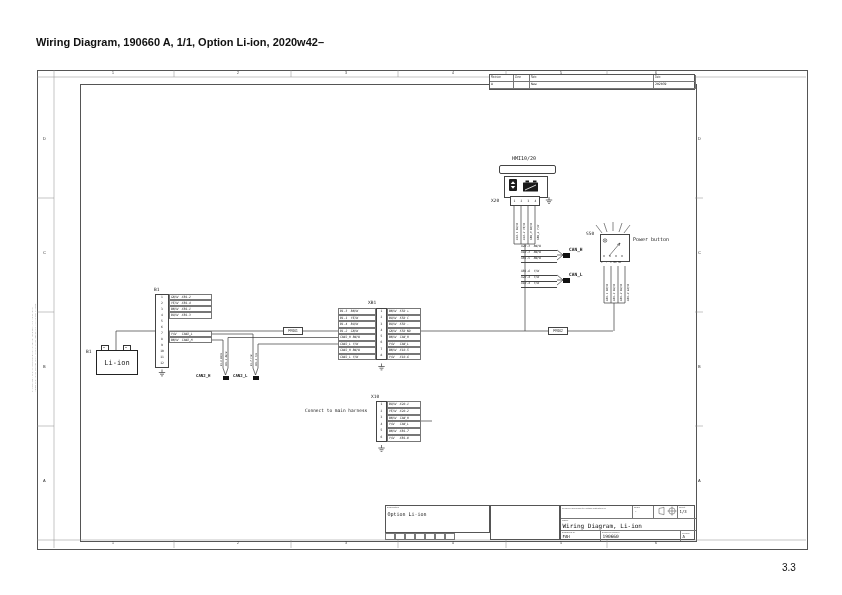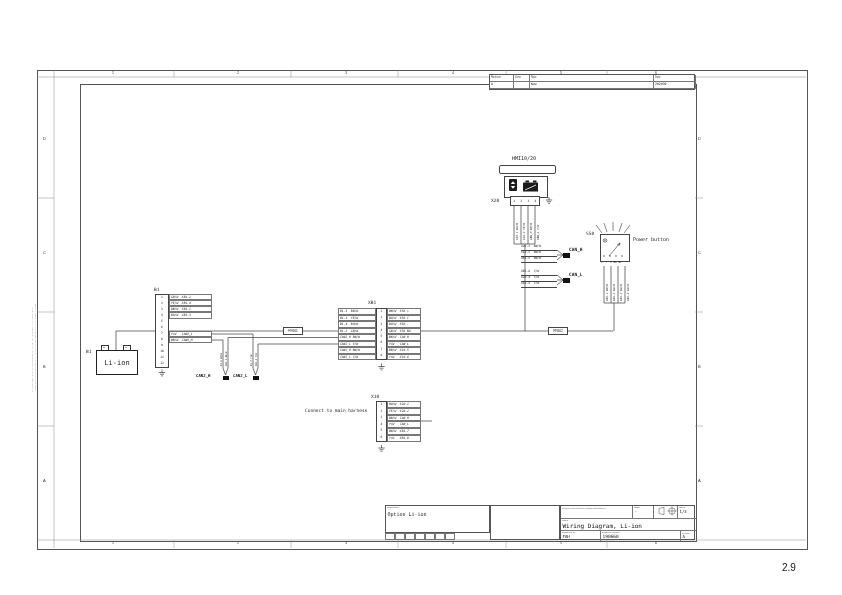--- a/index.html
+++ b/index.html
@@ -54,20 +54,21 @@
   .rev-grid div.val{font-size:3.2px;color:#111;font-family:"DejaVu Sans Mono",monospace;}
   .fold{display:flex;}
   .fold span{display:block;width:10px;height:7px;border:0.5px solid #777;box-sizing:border-box;background:#fff;}
   .sidenote{transform:rotate(-90deg);transform-origin:0 0;font-size:2.3px;line-height:1.2;color:#999;white-space:pre;}
 </style>
 </head>
 <body>
 
 <div class="sheet">
 
+  <div class="abs doc-title z4">Wiring Diagram, 190660 A, 1/1, Option Li-ion, 2020w42–</div>
 
   <div class="abs frame" style="left:37px;top:70px;width:769px;height:478px;"></div>
   <div class="abs frame" style="left:80px;top:84px;width:615px;height:456px;"></div>
 
   <svg class="layer z1" width="842" height="595" viewBox="0 0 842 595">
     <g stroke="#3a3a3a" stroke-width="0.7" fill="none">
 
       <path d="M116,331 H338 M421,331 H613"></path>
 
       <path d="M116,331 V350"></path>
@@ -359,15 +360,15 @@
       <span class="tb-label" style="font-size:2px;">Revision</span>
       <span class="tb-val mono" style="font-size:4px;">A</span>
     </div>
   </div>
 
   <div class="abs" style="left:31px;top:392px;">
     <div class="sidenote">This document must not be copied without our written permission, and the contents
 thereof must not be imparted to a third party nor be used for any unauthorized purpose.</div>
   </div>
 
-  <div class="abs z4" style="left:782px;top:562px;font-size:10px;color:#111;">2.9</div>
+  <div class="abs z4" style="left:782px;top:562px;font-size:10px;color:#111;">3.3</div>
 
 </div>
 
 </body></html>

